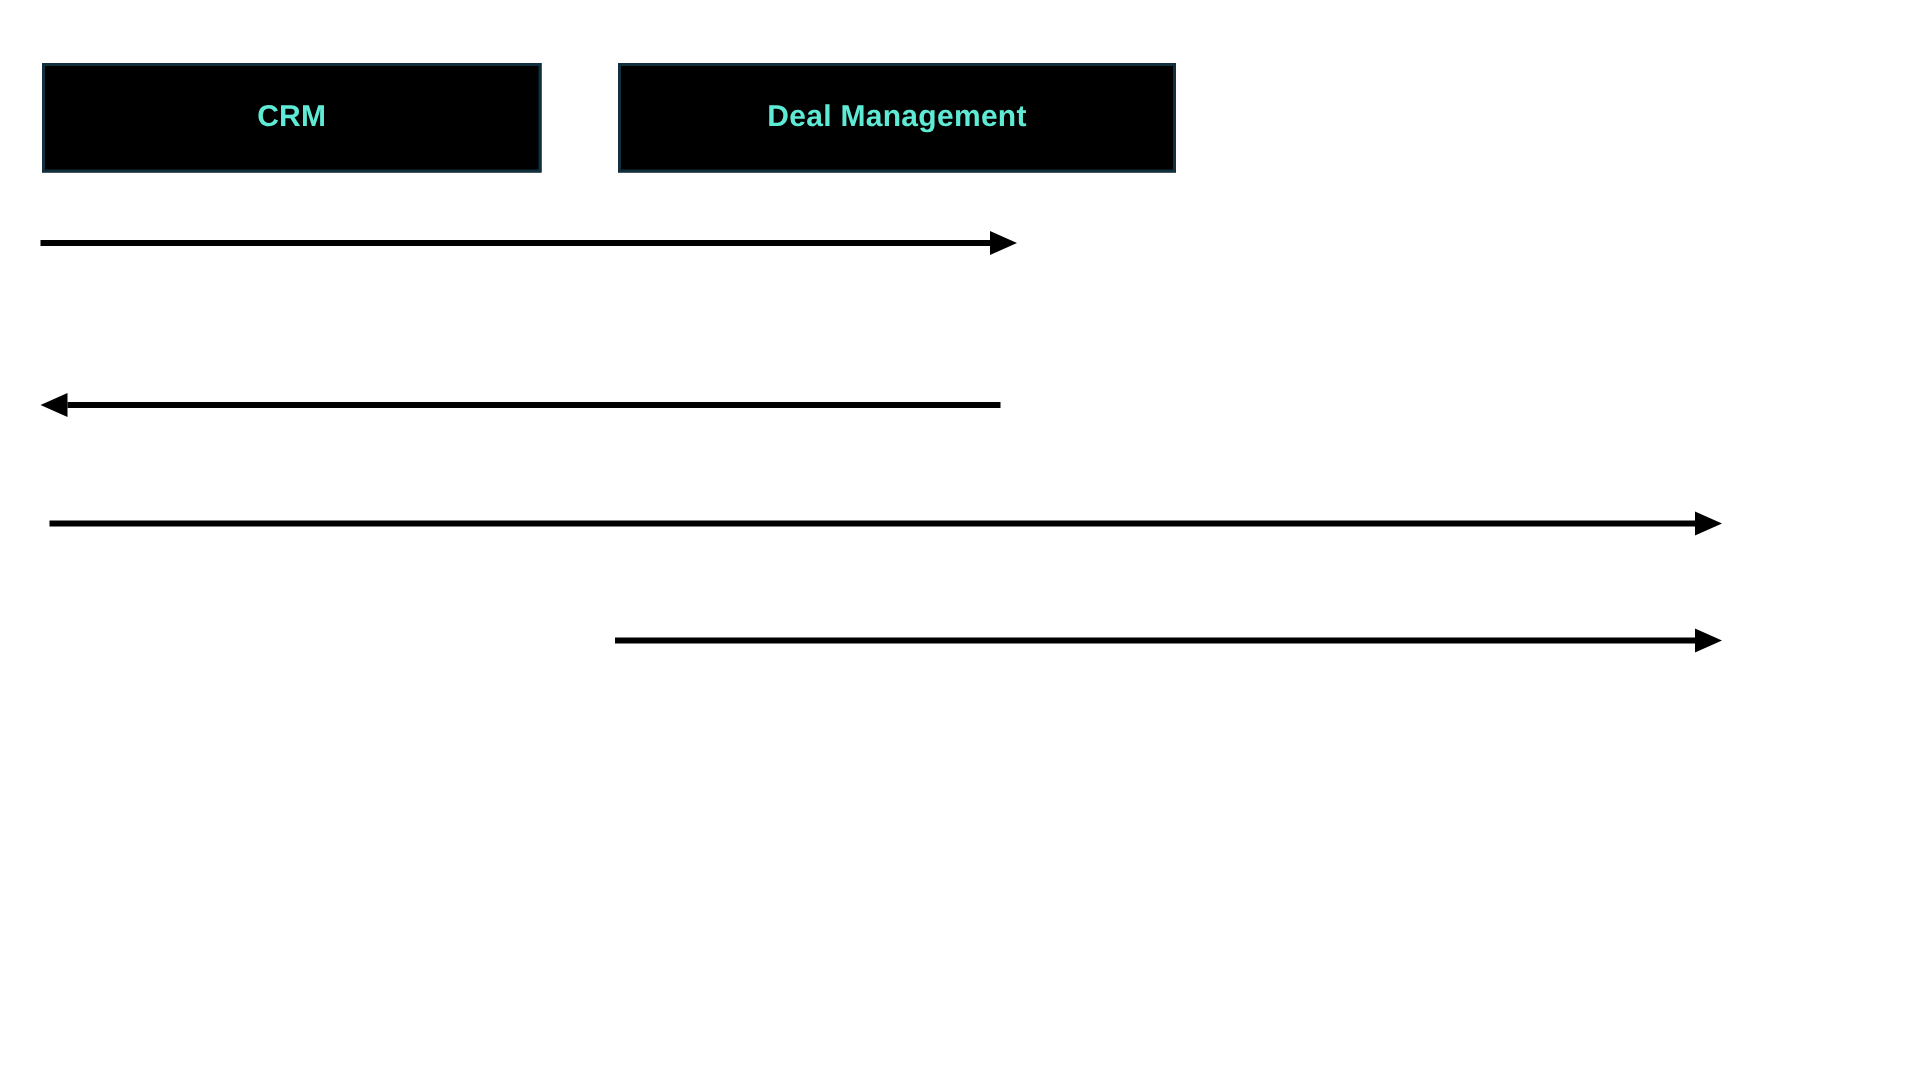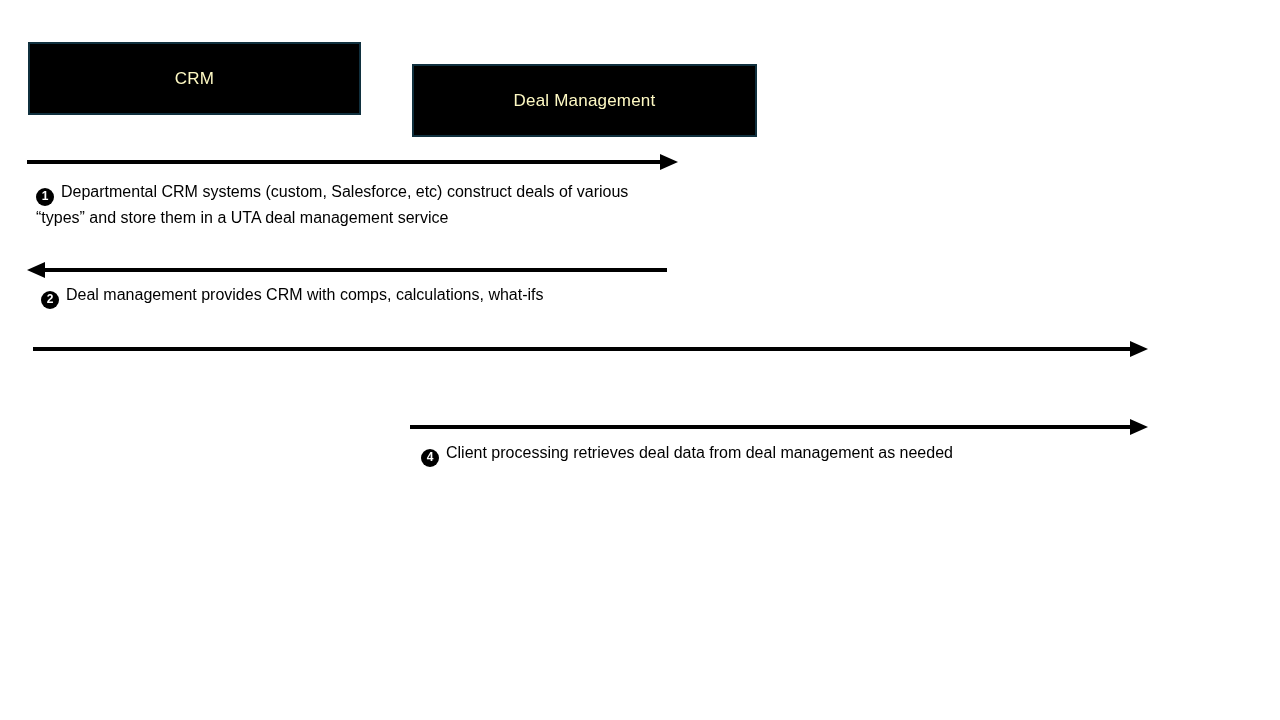--- a/index.html
+++ b/index.html
@@ -16,28 +16,28 @@
   
   .box {
     position: absolute;
     background: #000000;
     border: 2px solid #10303e;
     display: flex;
     align-items: center;
     justify-content: center;
   }
   .box span {
-    color: #fef9c3;
-    font-weight: normal;
-    font-size: 17px;
+    color: #5eead4;
+    font-weight: bold;
+    font-size: 20px;
     letter-spacing: 0.2px;
     text-align: center;
   }
   .box-crm    { left: 28px;  top: 42px; width: 333px; height: 73px; }
-  .box-deal   { left: 412px; top: 42px; width: 345px; height: 73px; margin-top: 22px; }
+  .box-deal   { left: 412px; top: 42px; width: 372px; height: 73px; }
   .box-client { left: 807px; top: 47px; width: 425px; height: 69px; }
 
   
   .arrow {
     position: absolute;
     height: 4px;
     background: #000000;
   }
   .arrow-right::after {
     content: "";
@@ -97,29 +97,20 @@
 <div class="canvas">
 
   <div class="box box-crm">
     <span>CRM</span>
   </div>
   <div class="box box-deal">
     <span>Deal Management</span>
   </div>
 
   <div class="arrow arrow-right a1"></div>
-  <div class="note n1">
-    <span class="num">1</span><span>Departmental CRM systems (custom, Salesforce, etc) construct deals of various “types” and store them in a UTA deal management service</span>
-  </div>
 
   <div class="arrow arrow-left a2"></div>
-  <div class="note n2">
-    <span class="num">2</span><span>Deal management provides CRM with comps, calculations, what-ifs</span>
-  </div>
 
   <div class="arrow arrow-right a3"></div>
 
   <div class="arrow arrow-right a4"></div>
-  <div class="note n4">
-    <span class="num">4</span><span>Client processing retrieves deal data from deal management as needed</span>
-  </div>
 
 </div>
 
 </body></html>

